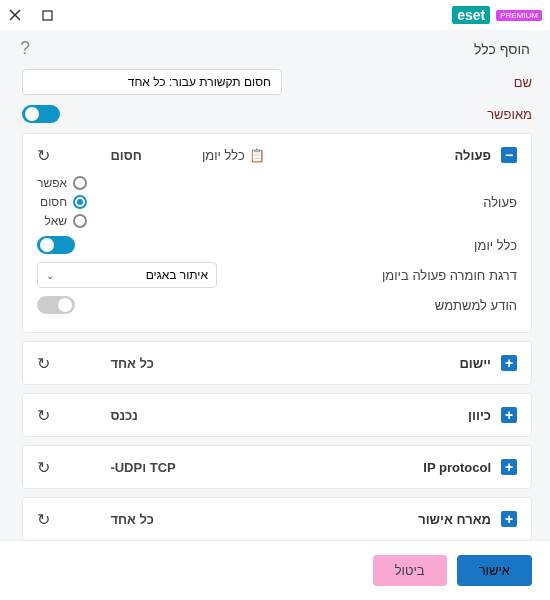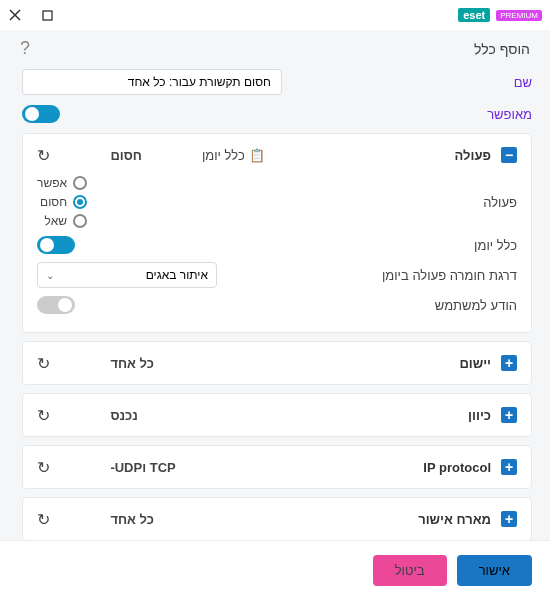--- a/index.html
+++ b/index.html
@@ -2,36 +2,36 @@
 <html dir="rtl" lang="he"><head>
 <meta charset="utf-8">
 <style>
 * { margin:0; padding:0; box-sizing:border-box; font-family:"Segoe UI",Arial,sans-serif; }
 body { background:#fff; width:550px; height:600px; overflow:hidden; position:relative; }
 
 .titlebar { height:30px; display:flex; align-items:center; justify-content:space-between; padding:0 8px; }
 .titlebar .winctrls { display:flex; gap:18px; align-items:center; direction:ltr; }
 .winctrl { width:14px; height:14px; display:flex; align-items:center; justify-content:center; cursor:pointer; color:#333; }
 .brand { display:flex; align-items:center; gap:6px; direction:ltr; }
-.brand-badge { background:#07a3a3; color:#fff; font-size:11px; font-weight:700; padding:1px 5px; border-radius:2px; }
+.brand-badge { background:#07a3a3; color:#fff; font-size:14px; font-weight:700; padding:1px 5px; border-radius:2px; }
 .brand-name { font-size:12px; color:#444; }
 .brand-name b { font-weight:700; }
 .brand-prem { background:#d946ef; color:#fff; font-size:8px; padding:1px 4px; border-radius:2px; }
 
 .body-area { background:#f5f6f7; height:calc(600px - 30px - 60px); display:flex; flex-direction:column; }
 .header-row { display:flex; align-items:center; justify-content:space-between; padding:8px 20px 10px; }
 .page-title { font-size:14px; color:#3a3f44; }
 .help-icon { font-size:18px; color:#888; cursor:pointer; }
 
 .content { flex:1; overflow-y:auto; padding:0 18px 10px 22px; position:relative; }
 .content::-webkit-scrollbar { width:6px; }
 .content::-webkit-scrollbar-thumb { background:#ccc; border-radius:3px; }
 
 .form-row { display:flex; align-items:center; margin-bottom:10px; }
-.form-label { width:120px; font-size:13px; color:#6d28d9; text-align:right; }
+.form-label { width:120px; font-size:13px; color:#7f1d1d; text-align:right; }
 .form-ctrl { flex:1; display:flex; justify-content:flex-end; }
 input.txt { width:260px; padding:5px 10px; border:1px solid #d7dade; border-radius:4px; font-size:12px; direction:rtl; text-align:right; background:#fff; }
 
 .toggle { width:38px; height:18px; border-radius:10px; position:relative; cursor:pointer; background:#ccc; }
 .toggle.on { background:#1094c8; }
 .toggle .knob { position:absolute; top:2px; width:14px; height:14px; background:#fff; border-radius:50%; transition:.15s; }
 .toggle.on .knob { left:3px; }
 .toggle.off .knob { right:3px; }
 
 .panel { background:#fff; border:1px solid #e6e8ea; border-radius:4px; margin-bottom:8px; padding:10px 14px; }
@@ -55,21 +55,21 @@
 .radio { width:14px; height:14px; border:2px solid #888; border-radius:50%; display:inline-block; position:relative; }
 .radio.checked { border-color:#1094c8; }
 .radio.checked::after { content:''; position:absolute; top:2px; left:2px; width:6px; height:6px; background:#1094c8; border-radius:50%; }
 
 .select { width:180px; padding:5px 8px; border:1px solid #d7dade; border-radius:4px; font-size:12px; background:#fff; display:flex; justify-content:space-between; align-items:center; cursor:pointer; direction:rtl; }
 .select .chev { font-size:10px; color:#666; }
 
 .footer { height:60px; background:#fff; border-top:1px solid #e9ebec; display:flex; align-items:center; padding:0 18px; gap:10px; }
 .btn { padding:8px 22px; border-radius:4px; font-size:13px; cursor:pointer; border:none; }
 .btn-primary { background:#1976c5; color:#000000; }
-.btn-sec { background:#ec4899; color:#3a3f44; }
+.btn-sec { background:#f9a8d4; color:#3a3f44; }
 </style>
 </head>
 <body>
 
 <div class="titlebar">
   <div class="brand">
     <span class="brand-badge">eset</span>
     <span class="brand-prem">PREMIUM</span>
   </div>
   <div class="winctrls">

